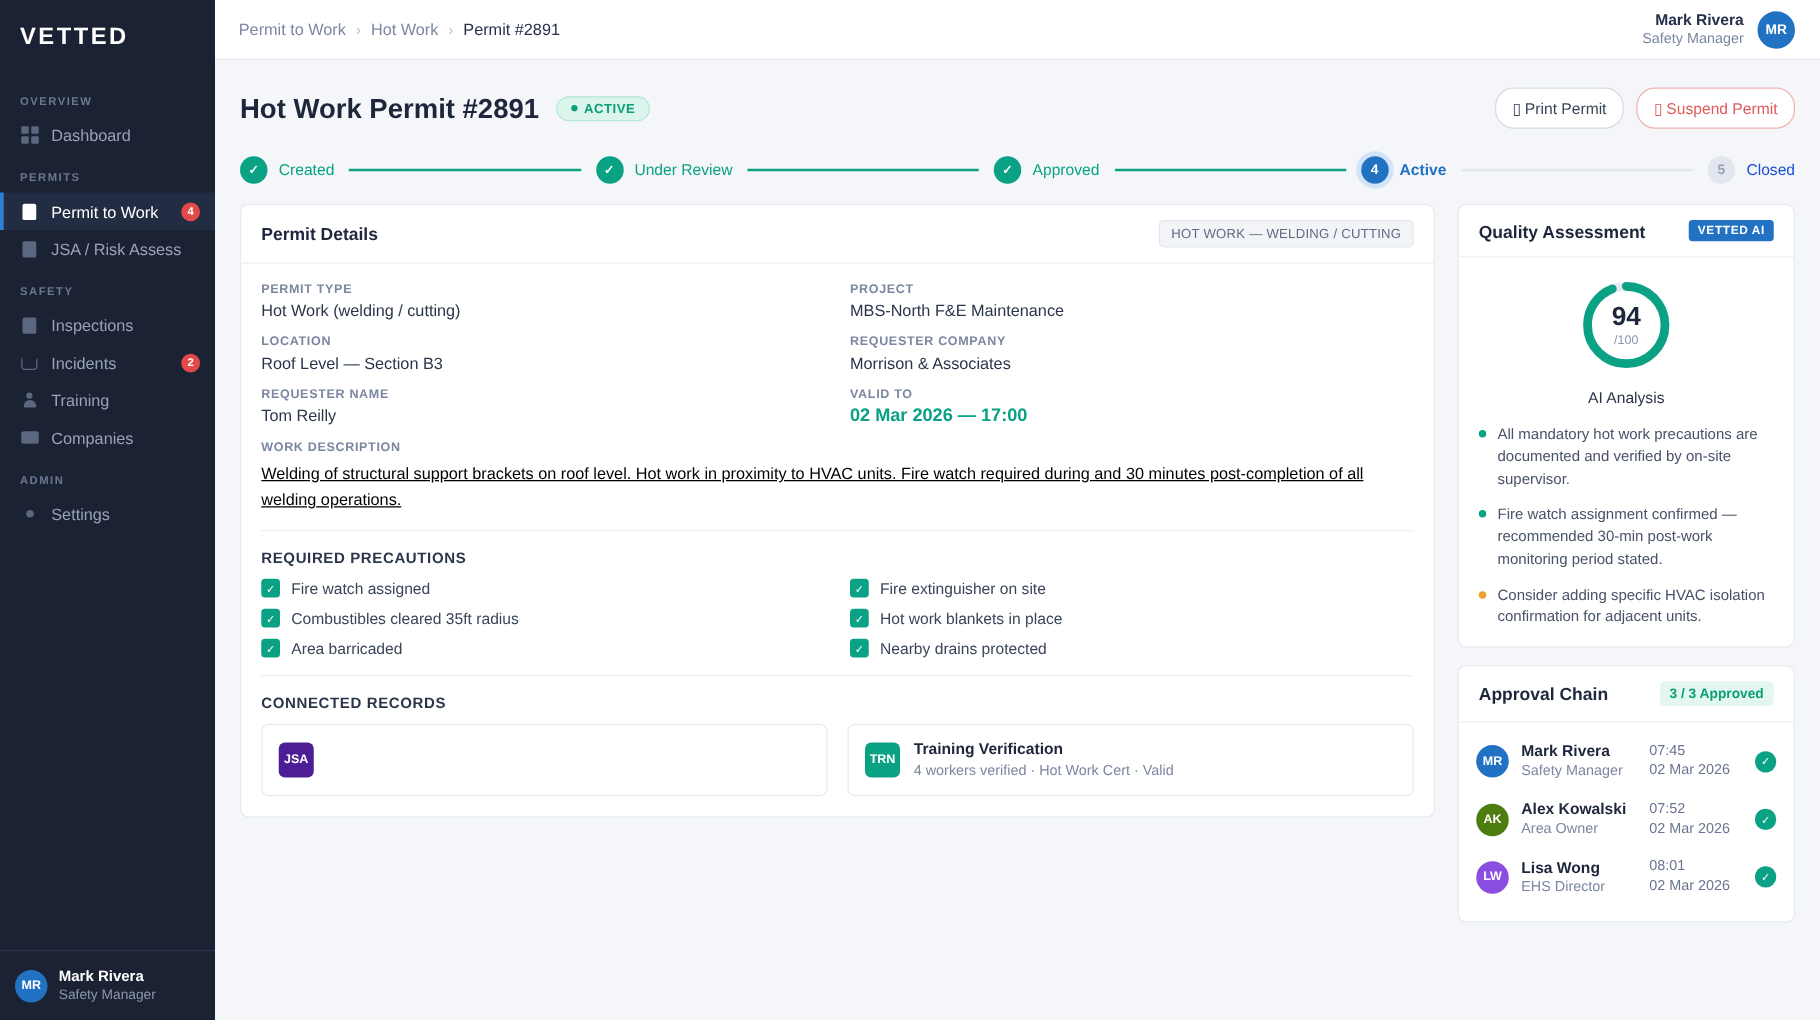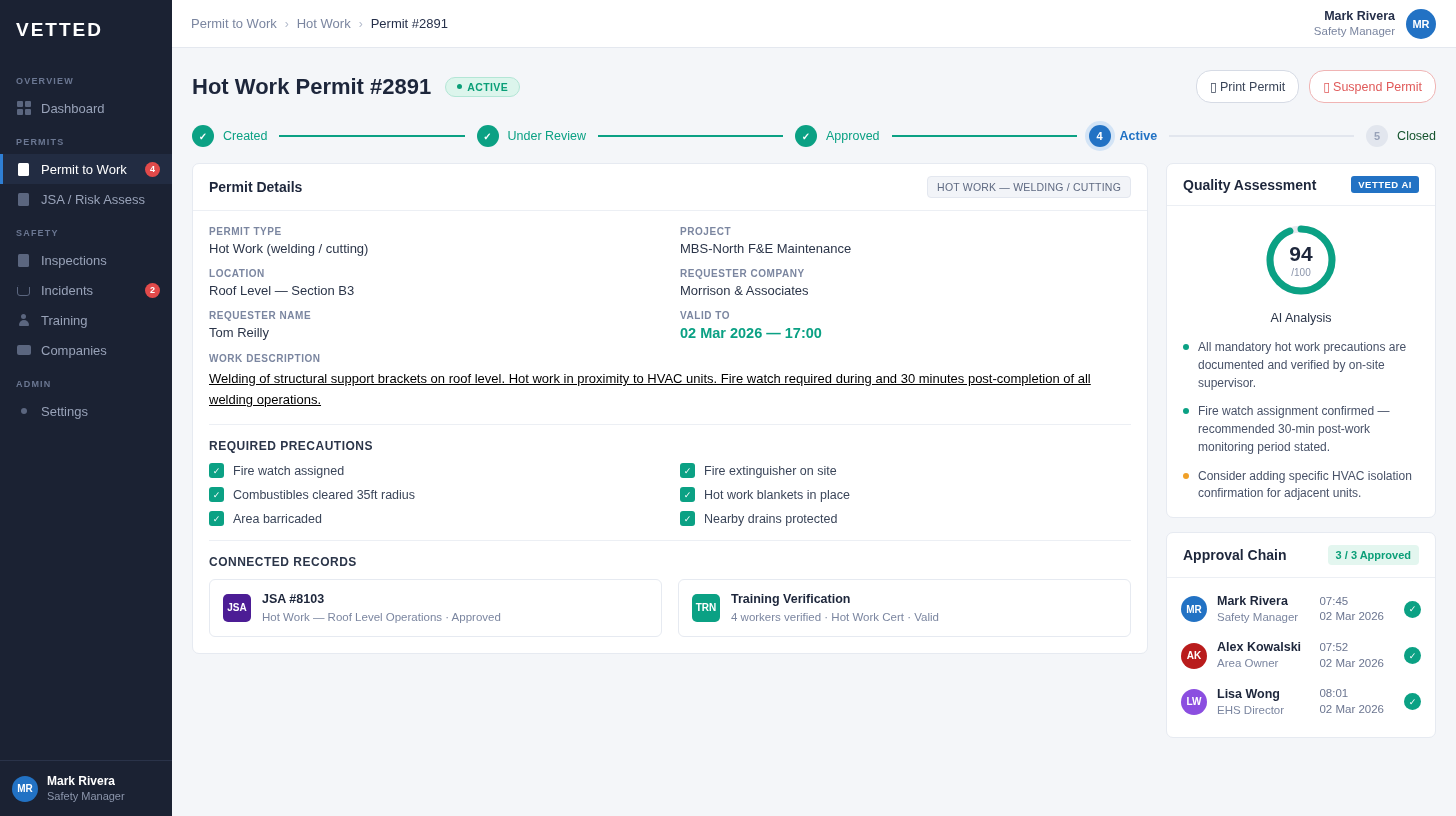--- a/index.html
+++ b/index.html
@@ -126,21 +126,21 @@
     width: 22px; height: 22px; border-radius: 50%;
     display: flex; align-items: center; justify-content: center;
     color: #fff; font-size: 11px; font-weight: bold; flex: none;
   }
   .step-node.done { background: #0ba184; font-size: 10px; }
   .step-node.current { background: #2272c4; box-shadow: 0 0 0 4px #d3e4f6; }
   .step-node.todo { background: #e2e6ee; color: #98a2b8; }
   .step-label { margin-left: 9px; font-size: 12.5px; white-space: nowrap; }
   .step-label.done { color: #0ba184; }
   .step-label.current { color: #2272c4; font-weight: bold; }
-  .step-label.todo { color: #14532d; }
+  .step-label.todo { color: #1d4ed8; }
   .step-line { flex: 1 1 auto; height: 2px; margin: 0 12px; }
   .step-line.done { background: #0ba184; }
   .step-line.todo { background: #e2e6ee; }
 
   
   .cols { display: flex; gap: 18px; align-items: flex-start; }
   .col-main { flex: 1 1 auto; min-width: 0; }
   .col-side { width: 270px; flex: 0 0 270px; display: flex; flex-direction: column; gap: 14px; }
 
   .card {
@@ -448,24 +448,20 @@
                     <span class="chk-label">Nearby drains protected</span>
                   </div>
                 </div>
 
               <div class="divider"></div>
 
               <div class="sec-title">CONNECTED RECORDS</div>
               <div class="records" id="records">
                   <div class="record">
                     <div class="rec-ico" style="background: #4c1d95;">JSA</div>
-                    <div>
-                      <div class="rec-title">JSA #8103</div>
-                      <div class="rec-sub">Hot Work — Roof Level Operations · Approved</div>
-                    </div>
                   </div>
                   <div class="record">
                     <div class="rec-ico" style="background: rgb(11, 161, 132);">TRN</div>
                     <div>
                       <div class="rec-title">Training Verification</div>
                       <div class="rec-sub">4 workers verified · Hot Work Cert · Valid</div>
                     </div>
                   </div>
                 </div>
             </div>
@@ -520,21 +516,21 @@
                     <div class="appr-name">Mark Rivera</div>
                     <div class="appr-role">Safety Manager</div>
                   </div>
                   <div class="appr-time">
                     <div class="appr-t1">07:45</div>
                     <div class="appr-t2">02 Mar 2026</div>
                   </div>
                   <div class="appr-tick">✓</div>
                 </div>
                 <div class="appr-row">
-                  <div class="avatar av-md" style="background: #b91c1c;">AK</div>
+                  <div class="avatar av-md" style="background: #4d7c0f;">AK</div>
                   <div>
                     <div class="appr-name">Alex Kowalski</div>
                     <div class="appr-role">Area Owner</div>
                   </div>
                   <div class="appr-time">
                     <div class="appr-t1">07:52</div>
                     <div class="appr-t2">02 Mar 2026</div>
                   </div>
                   <div class="appr-tick">✓</div>
                 </div>

